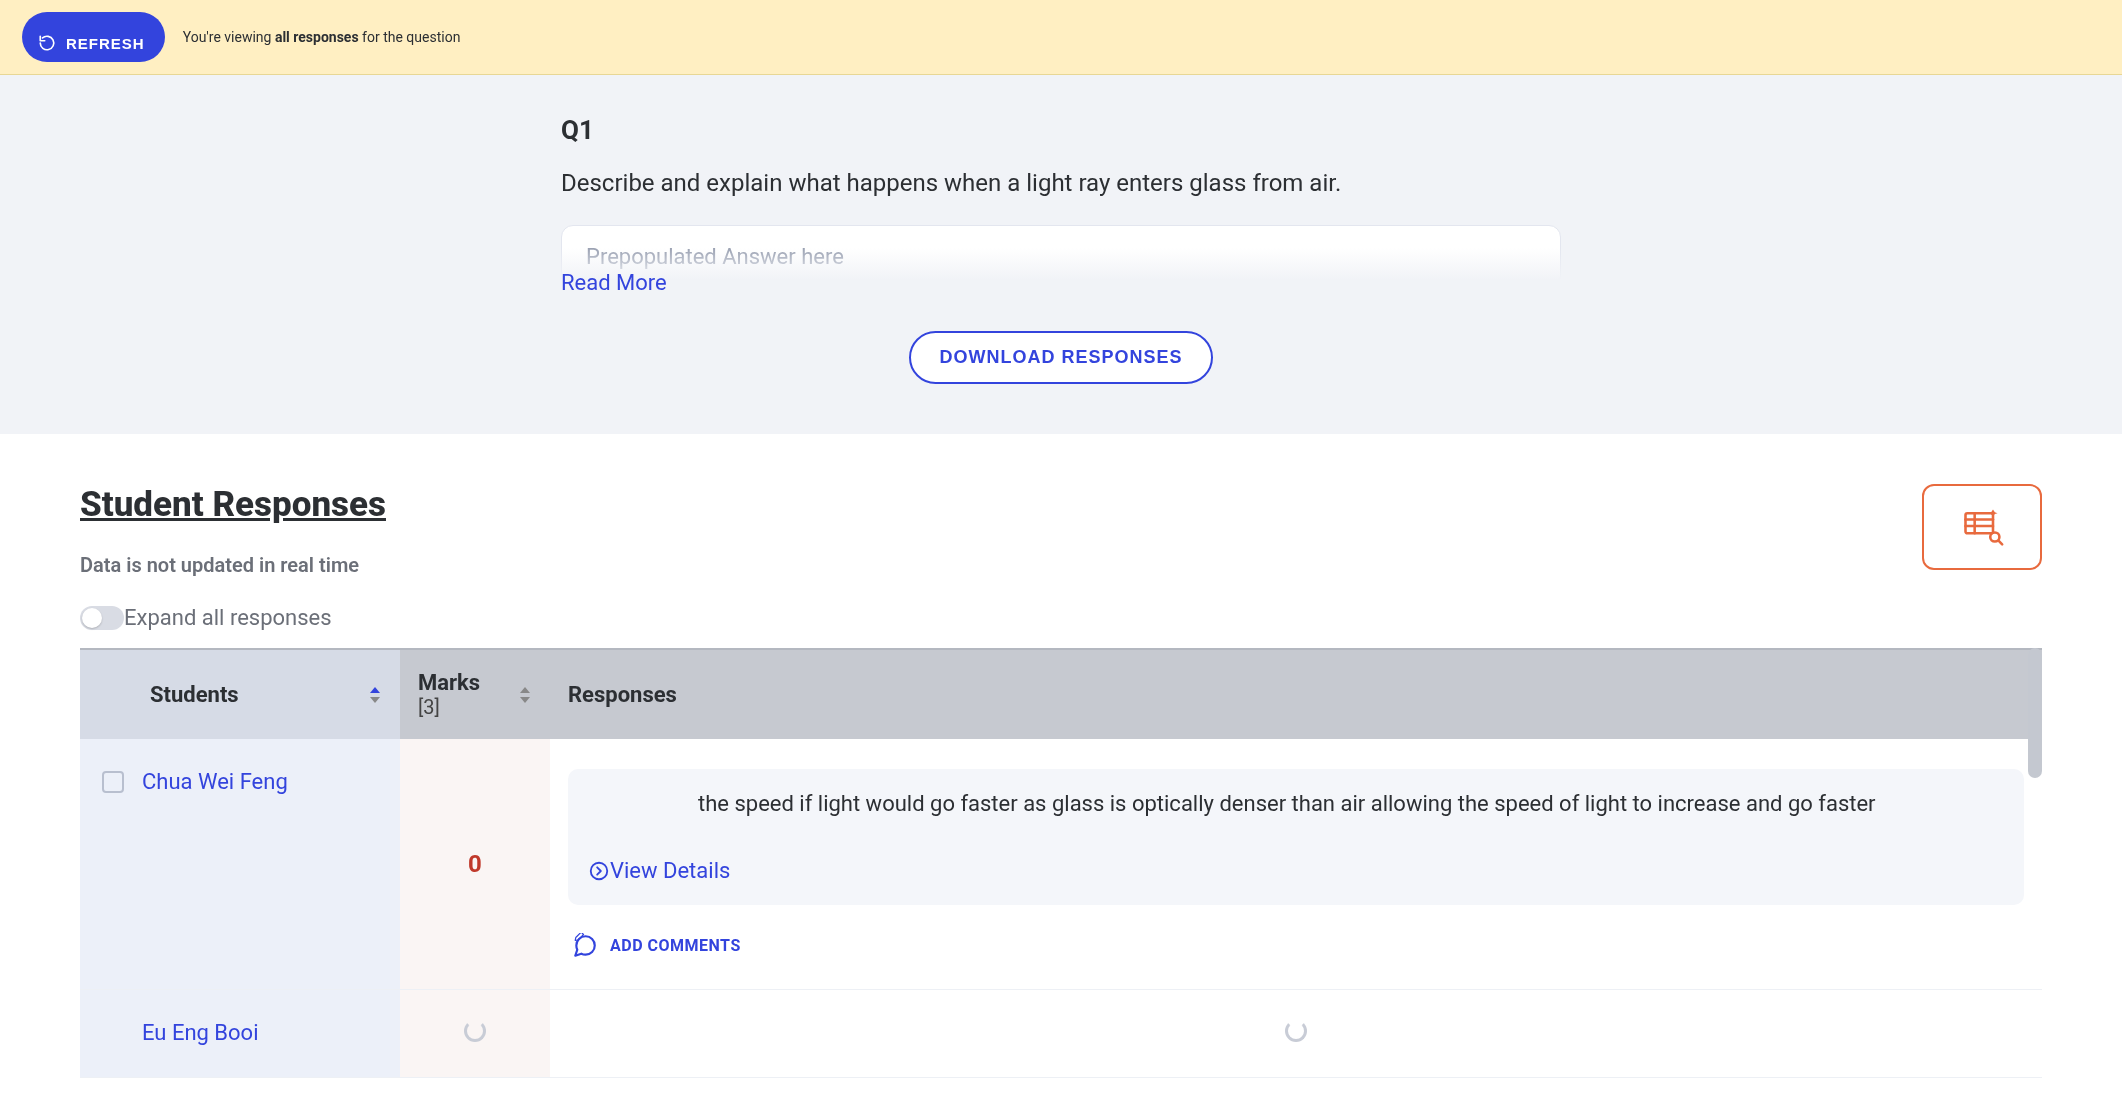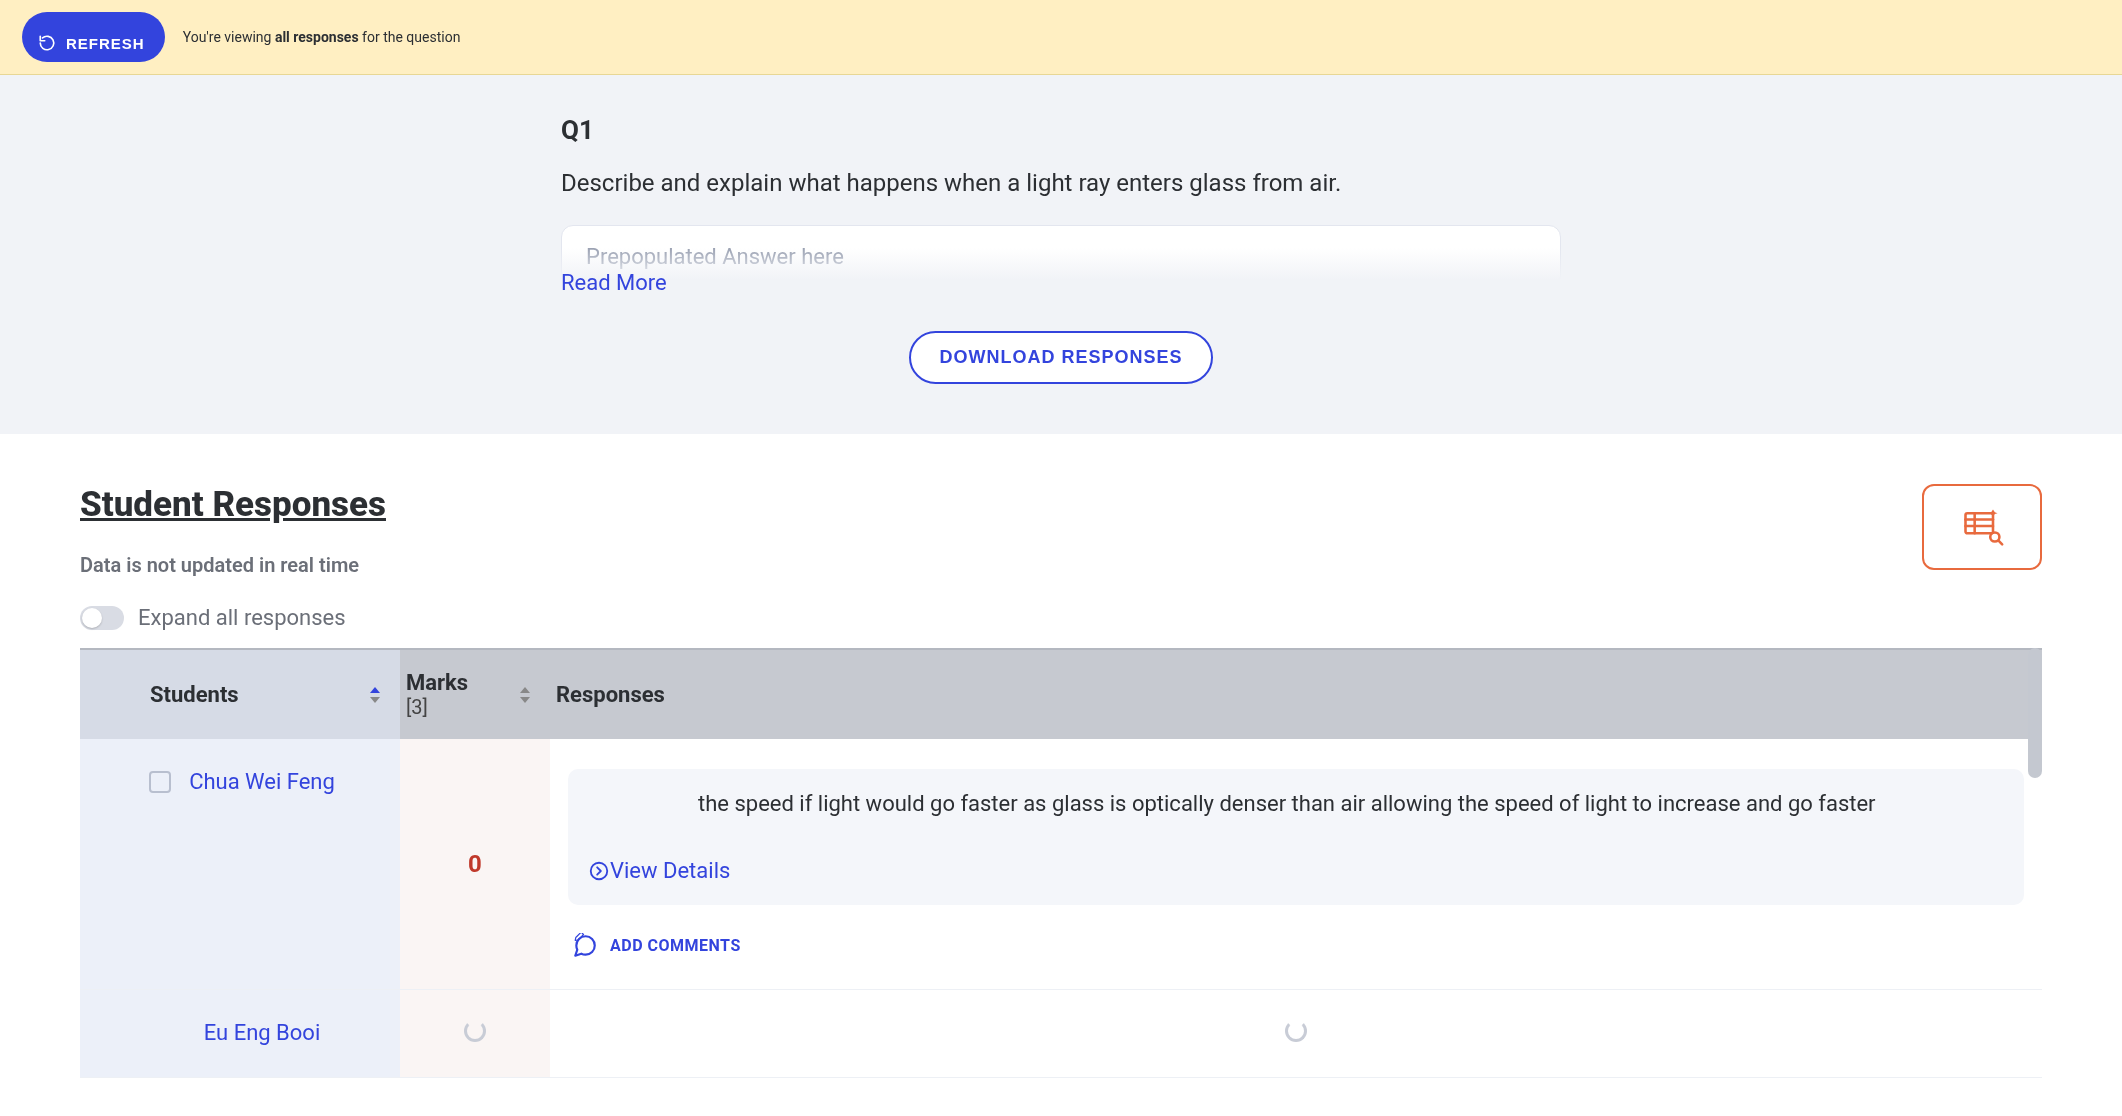--- a/index.html
+++ b/index.html
@@ -101,21 +101,20 @@
   .responses-header-row {
     display: flex;
     justify-content: space-between;
     align-items: flex-start;
   }
   .section-title { font-weight: 800; font-size: 35px; text-decoration: underline; }
   .note { color: #6b6f78; font-size: 20px; margin-top: 28px; font-weight:600; }
   .expand-row {
     display: flex;
     align-items: center;
-    gap: 14px;
     margin-top: 28px;
     margin-bottom: 18px;
   }
   .toggle {
     width: 44px; height: 24px;
     background: #d9dce4;
     border-radius: 999px;
     position: relative;
     cursor: pointer;
   }
@@ -151,21 +150,21 @@
     border-radius:8px;
   }
   .resp-table {
     width:100%;
     border-collapse: collapse;
   }
   .thead-row th {
     background:#c6c9d0;
     font-weight:700;
     text-align:left;
-    padding: 20px 6px;
+    padding: 20px 18px;
     font-size:22px;
     border-top: 2px solid #b4b8c0;
   }
   .thead-row th.col-students {
     background:#d6dbe6;
     width: 320px;
     position:relative;
     padding-left: 70px;
   }
   .thead-row th.col-marks {
@@ -193,21 +192,21 @@
   .resp-table td {
     vertical-align: top;
     padding: 30px 18px;
     border-bottom: 1px solid #edf0f5;
   }
   td.cell-student {
     background:#ecf0f9;
     width:320px;
     padding-left: 22px;
   }
-  .student-inner { display:flex; align-items:flex-start; gap:18px;justify-content:center; }
+  .student-inner { display:flex; align-items:flex-start; gap:18px; }
   .chk {
     width:22px; height:22px;
     border:2px solid #b8bfcf;
     border-radius:4px;
     margin-top:2px;
     cursor:pointer;
     flex-shrink:0;
   }
   .student-link { color:#3344dd; font-size:22px; cursor:pointer; }
   td.cell-marks {

